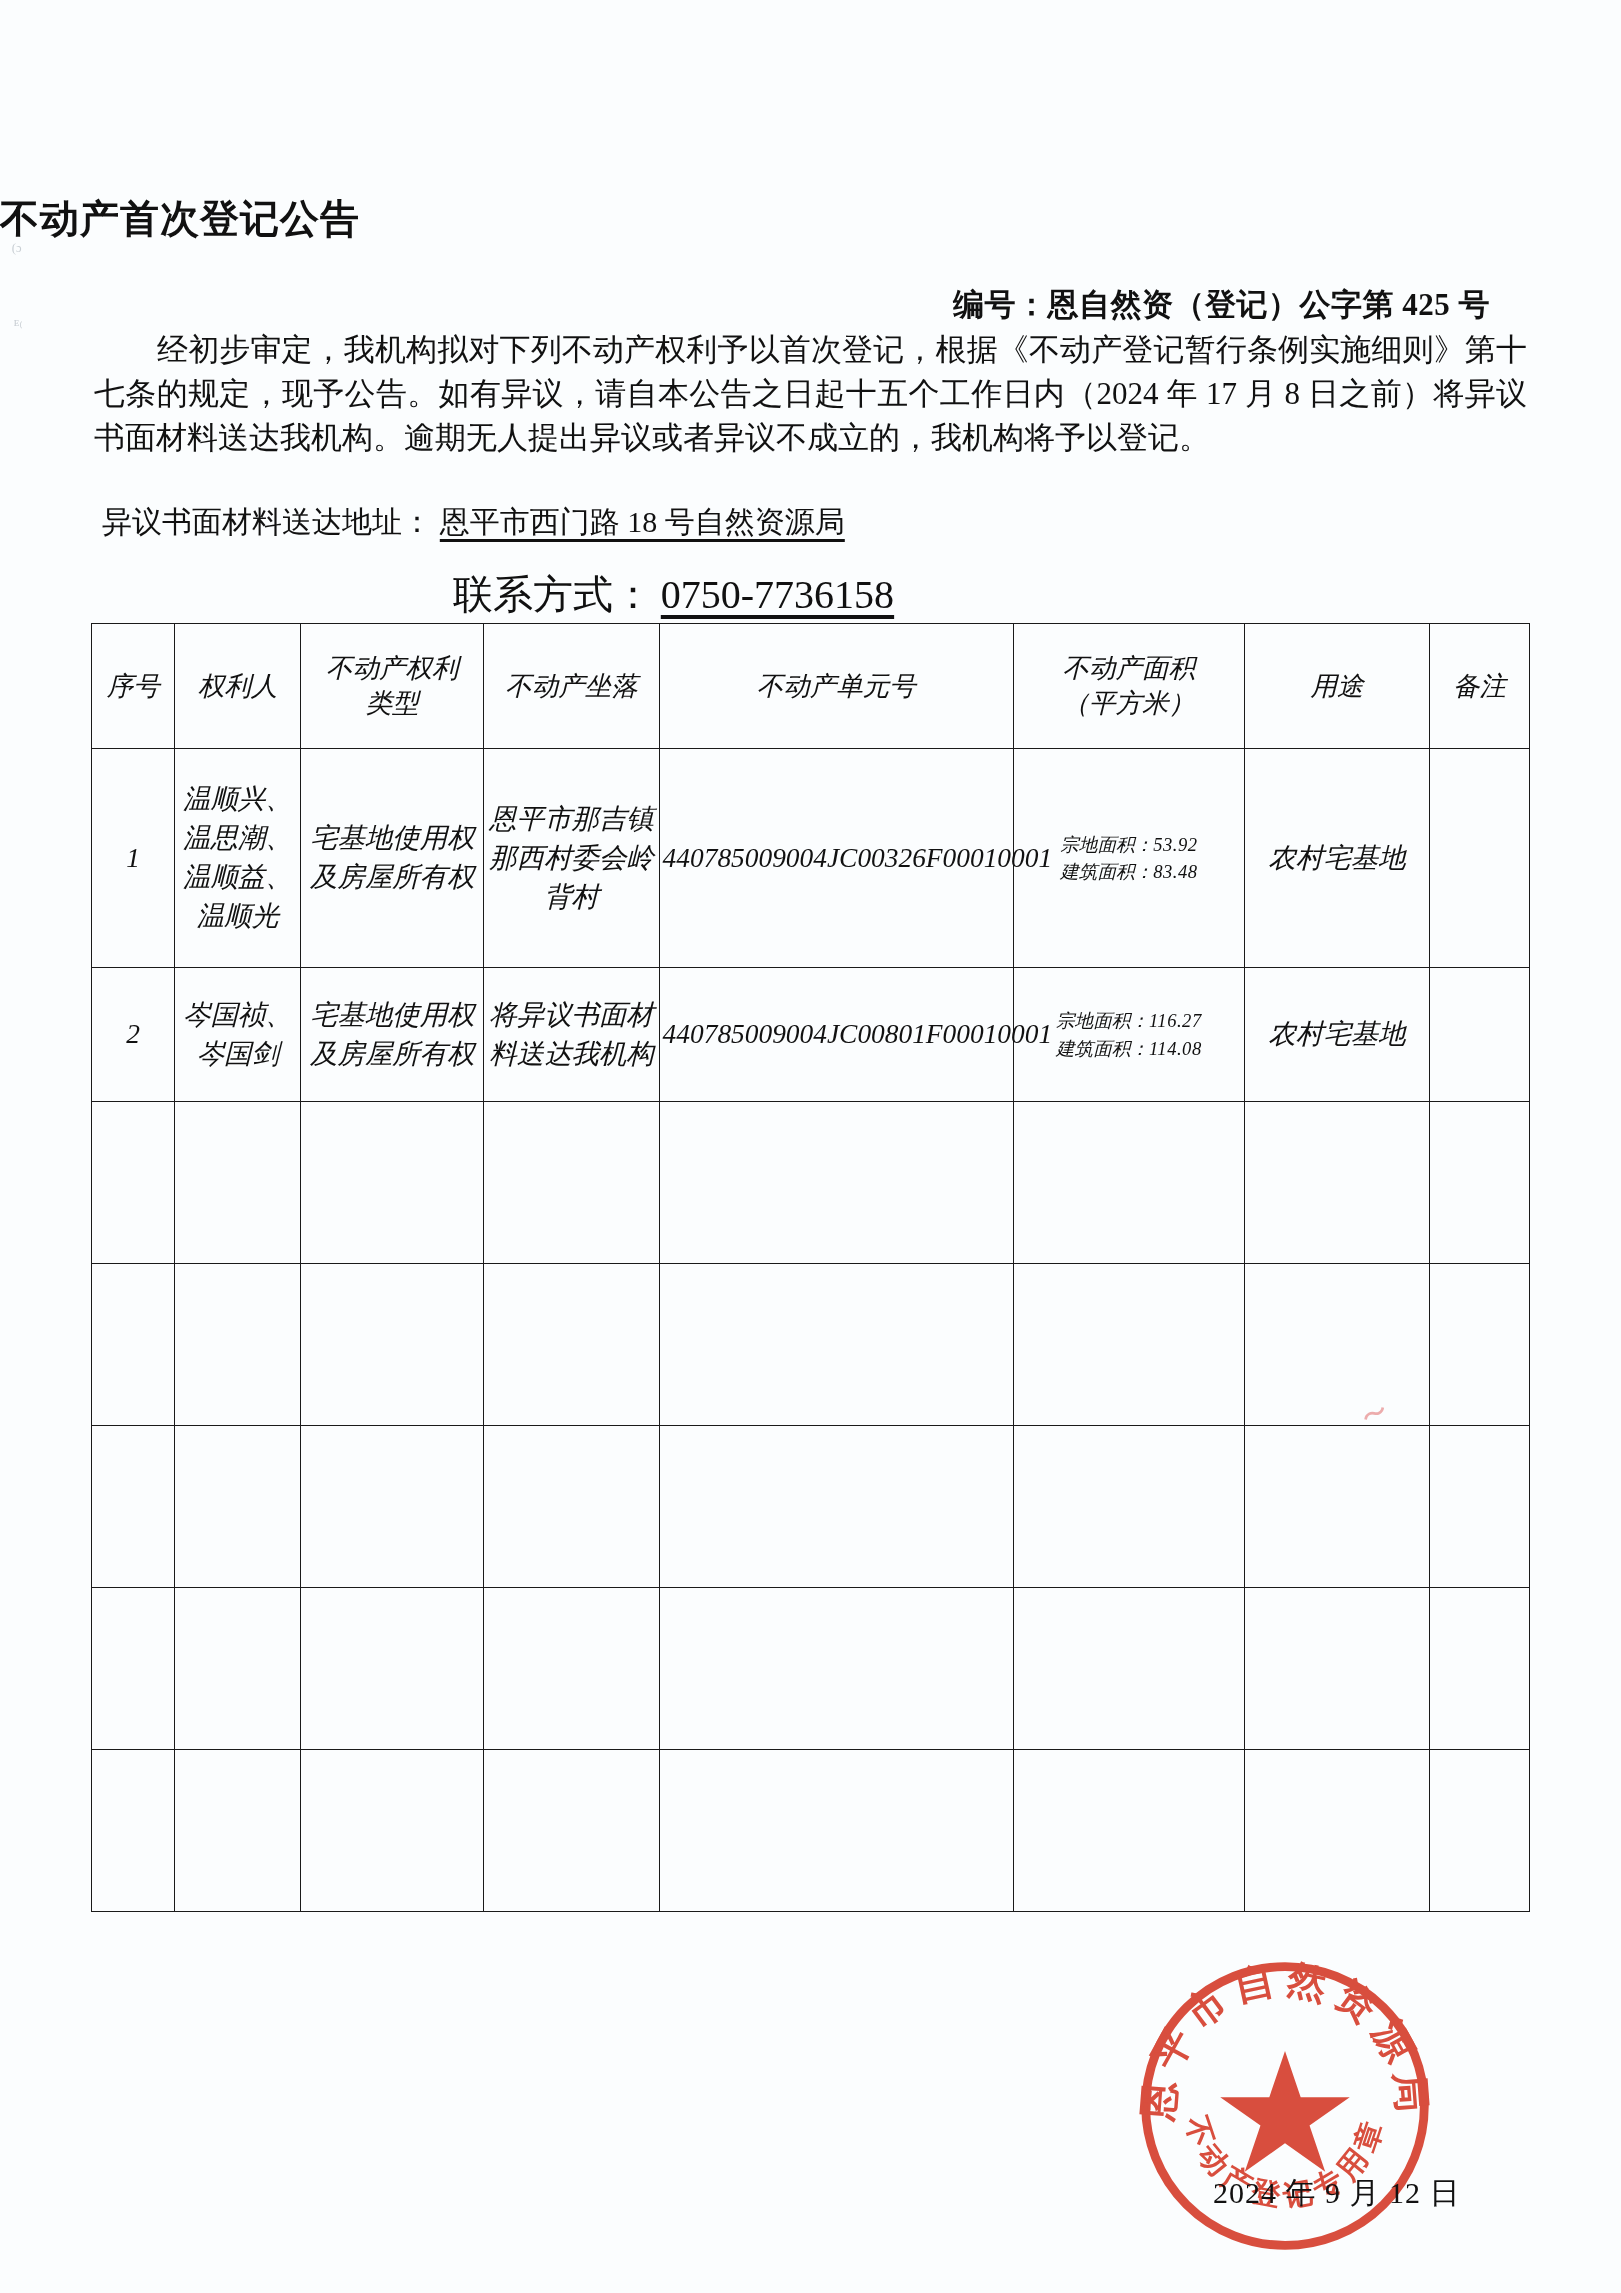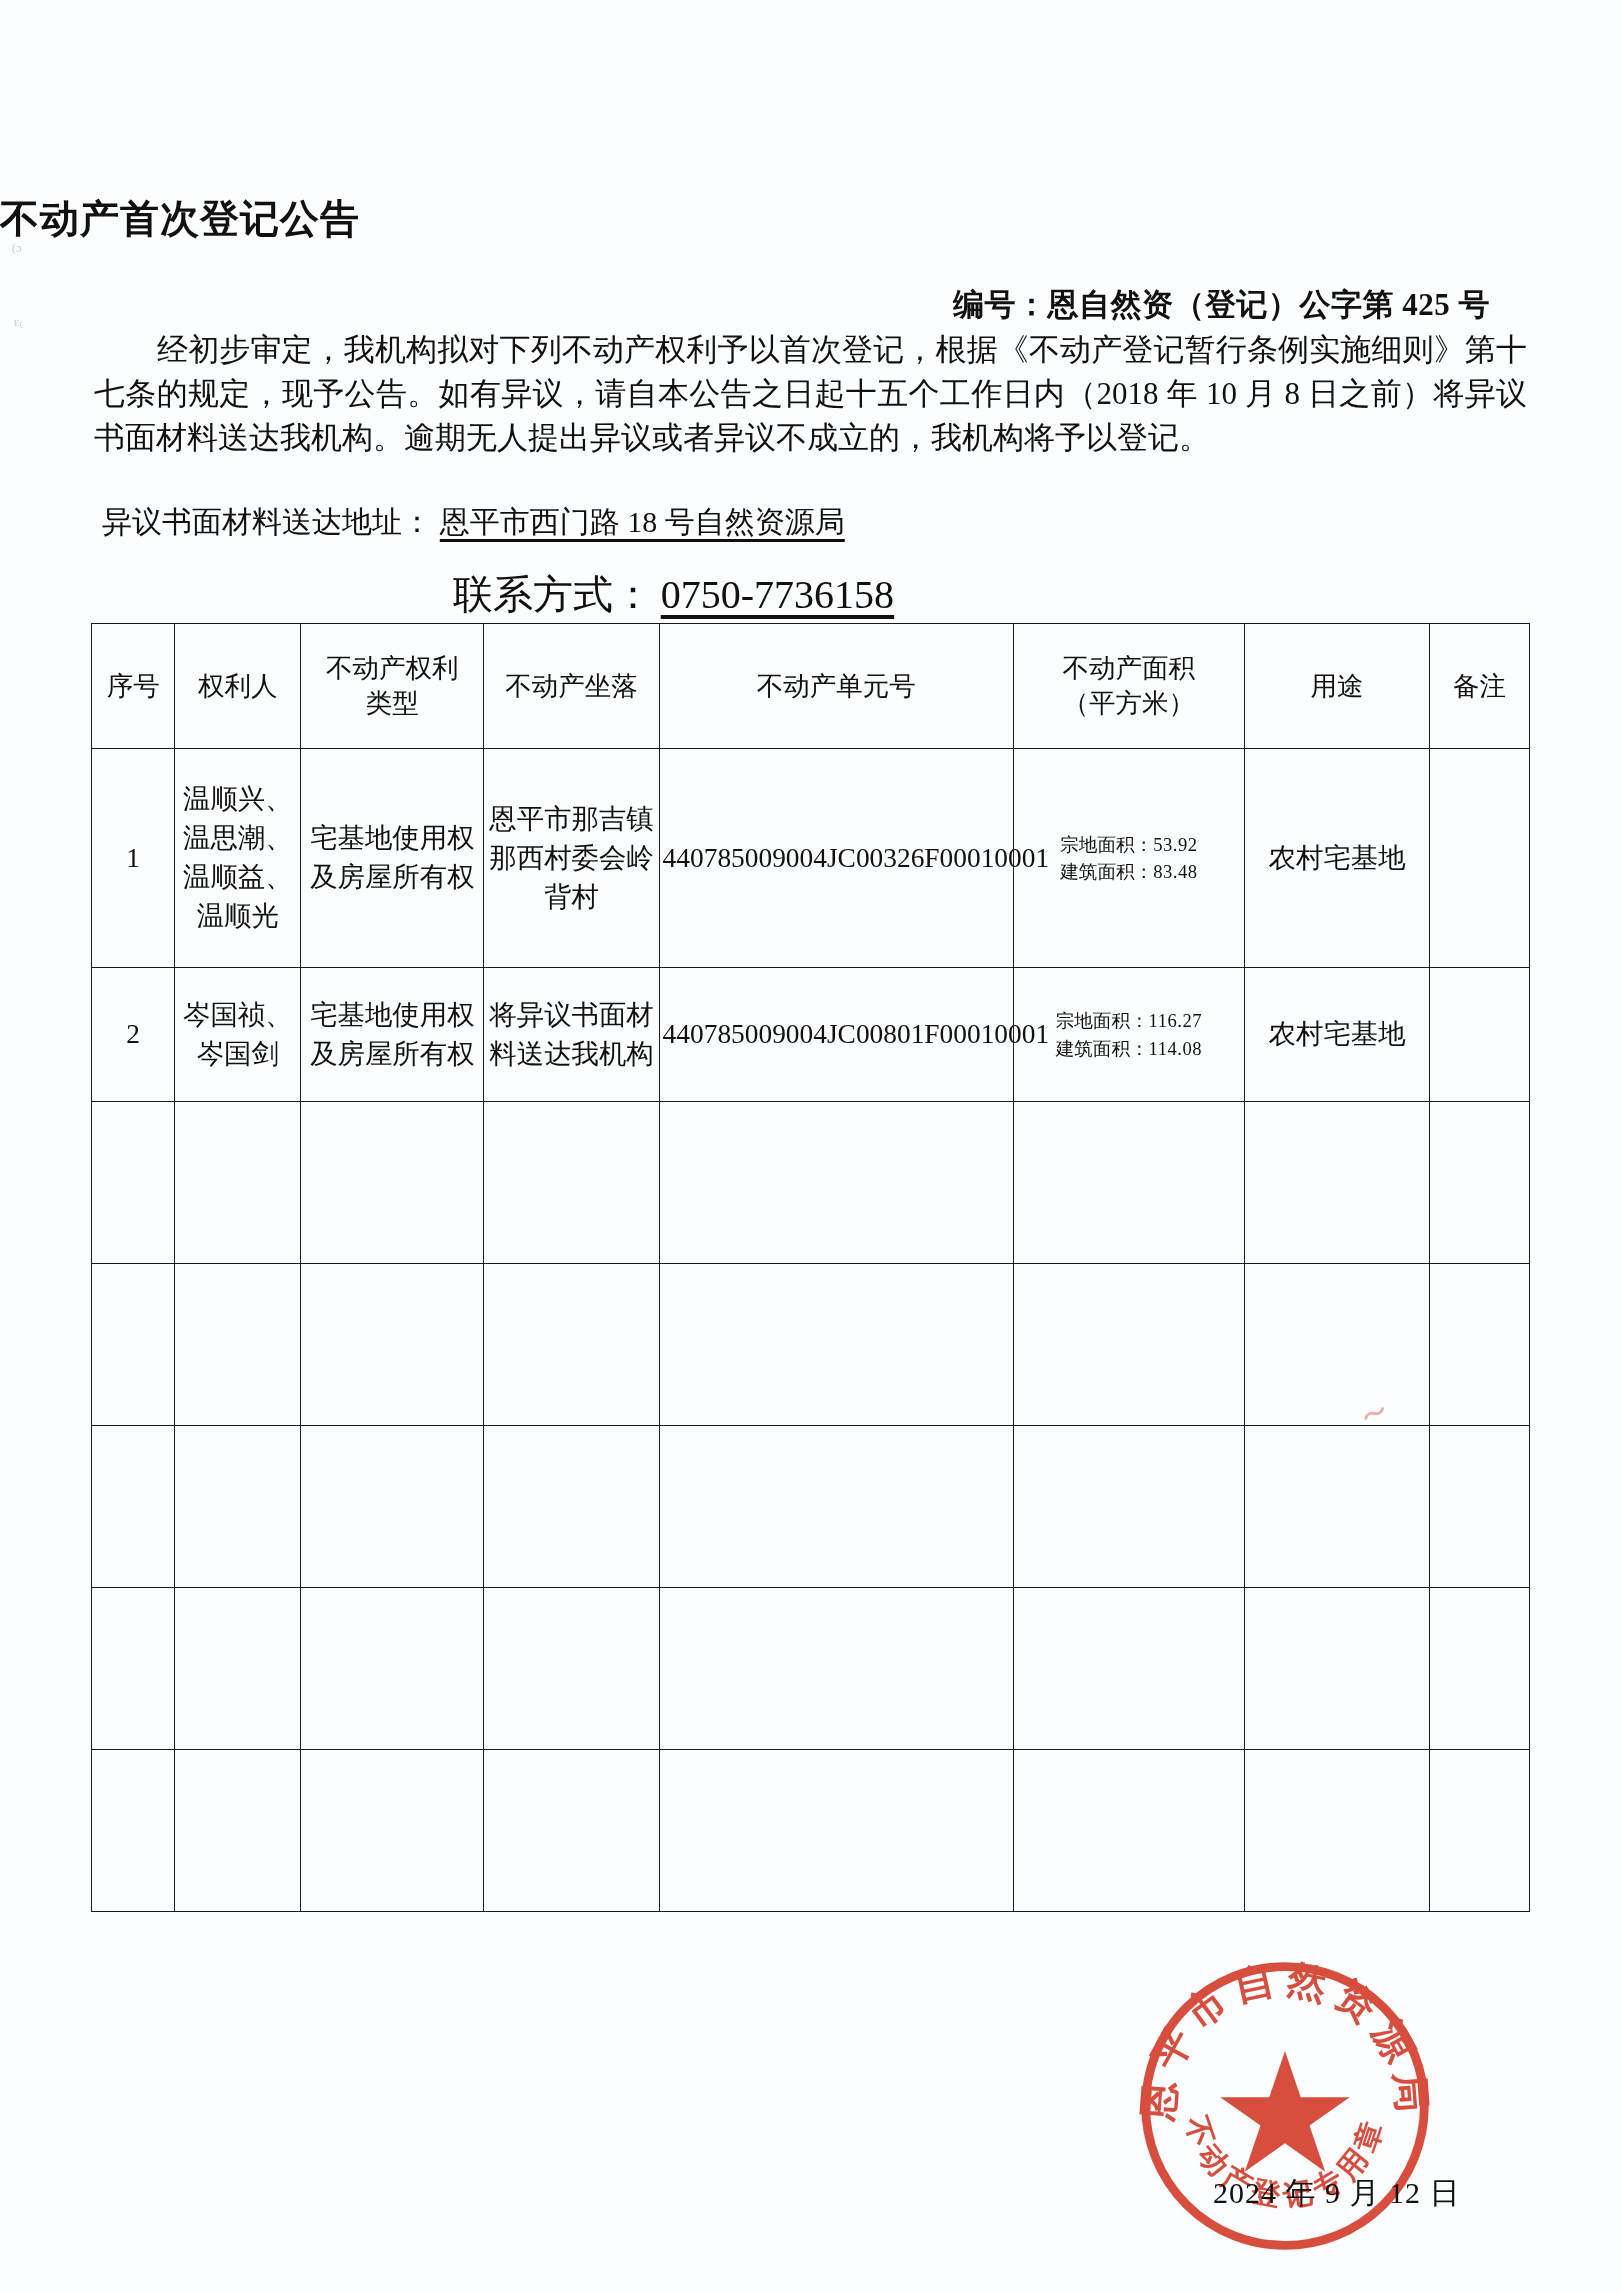--- a/index.html
+++ b/index.html
@@ -78,20 +78,21 @@
     white-space: nowrap;
   }
 
   table.reg {
     position: absolute;
     top: 623px;
     left: 91px;
     width: 1439px;
     border-collapse: collapse;
     table-layout: fixed;
+    font-style: italic;
   }
   table.reg td, table.reg th {
     border: 1.6px solid #1a1a1a;
     text-align: center;
     vertical-align: middle;
     font-weight: normal;
     padding: 2px 2.9px;
   }
   thead td {
     height: 120px;
@@ -163,21 +164,21 @@
 
 <div class="page">
 
   <div class="scan-mark" style="left:11.8px; top:241px;">(ɔ</div>
   <div class="scan-mark" style="left:13.7px; top:312px;">ᴇ₍</div>
 
   <div class="doc-title">不动产首次登记公告</div>
 
   <div class="doc-number">编号：恩自然资（登记）公字第 425 号</div>
 
-  <div class="body-text">经初步审定，我机构拟对下列不动产权利予以首次登记，根据《不动产登记暂行条例实施细则》第十七条的规定，现予公告。如有异议，请自本公告之日起十五个工作日内（2018 年 10 月 8 日之前）将异议书面材料送达我机构。逾期无人提出异议或者异议不成立的，我机构将予以登记。</div>
+  <div class="body-text">经初步审定，我机构拟对下列不动产权利予以首次登记，根据《不动产登记暂行条例实施细则》第十七条的规定，现予公告。如有异议，请自本公告之日起十五个工作日内（2024 年 17 月 8 日之前）将异议书面材料送达我机构。逾期无人提出异议或者异议不成立的，我机构将予以登记。</div>
 
   <div class="addr-line">
     <span>异议书面材料送达地址：</span><span class="ul">恩平市西门路 18 号自然资源局</span>
   </div>
 
   <div class="contact-line">
     <span>联系方式：</span><span class="ul">0750-7736158</span>
   </div>
 
   <table class="reg">

